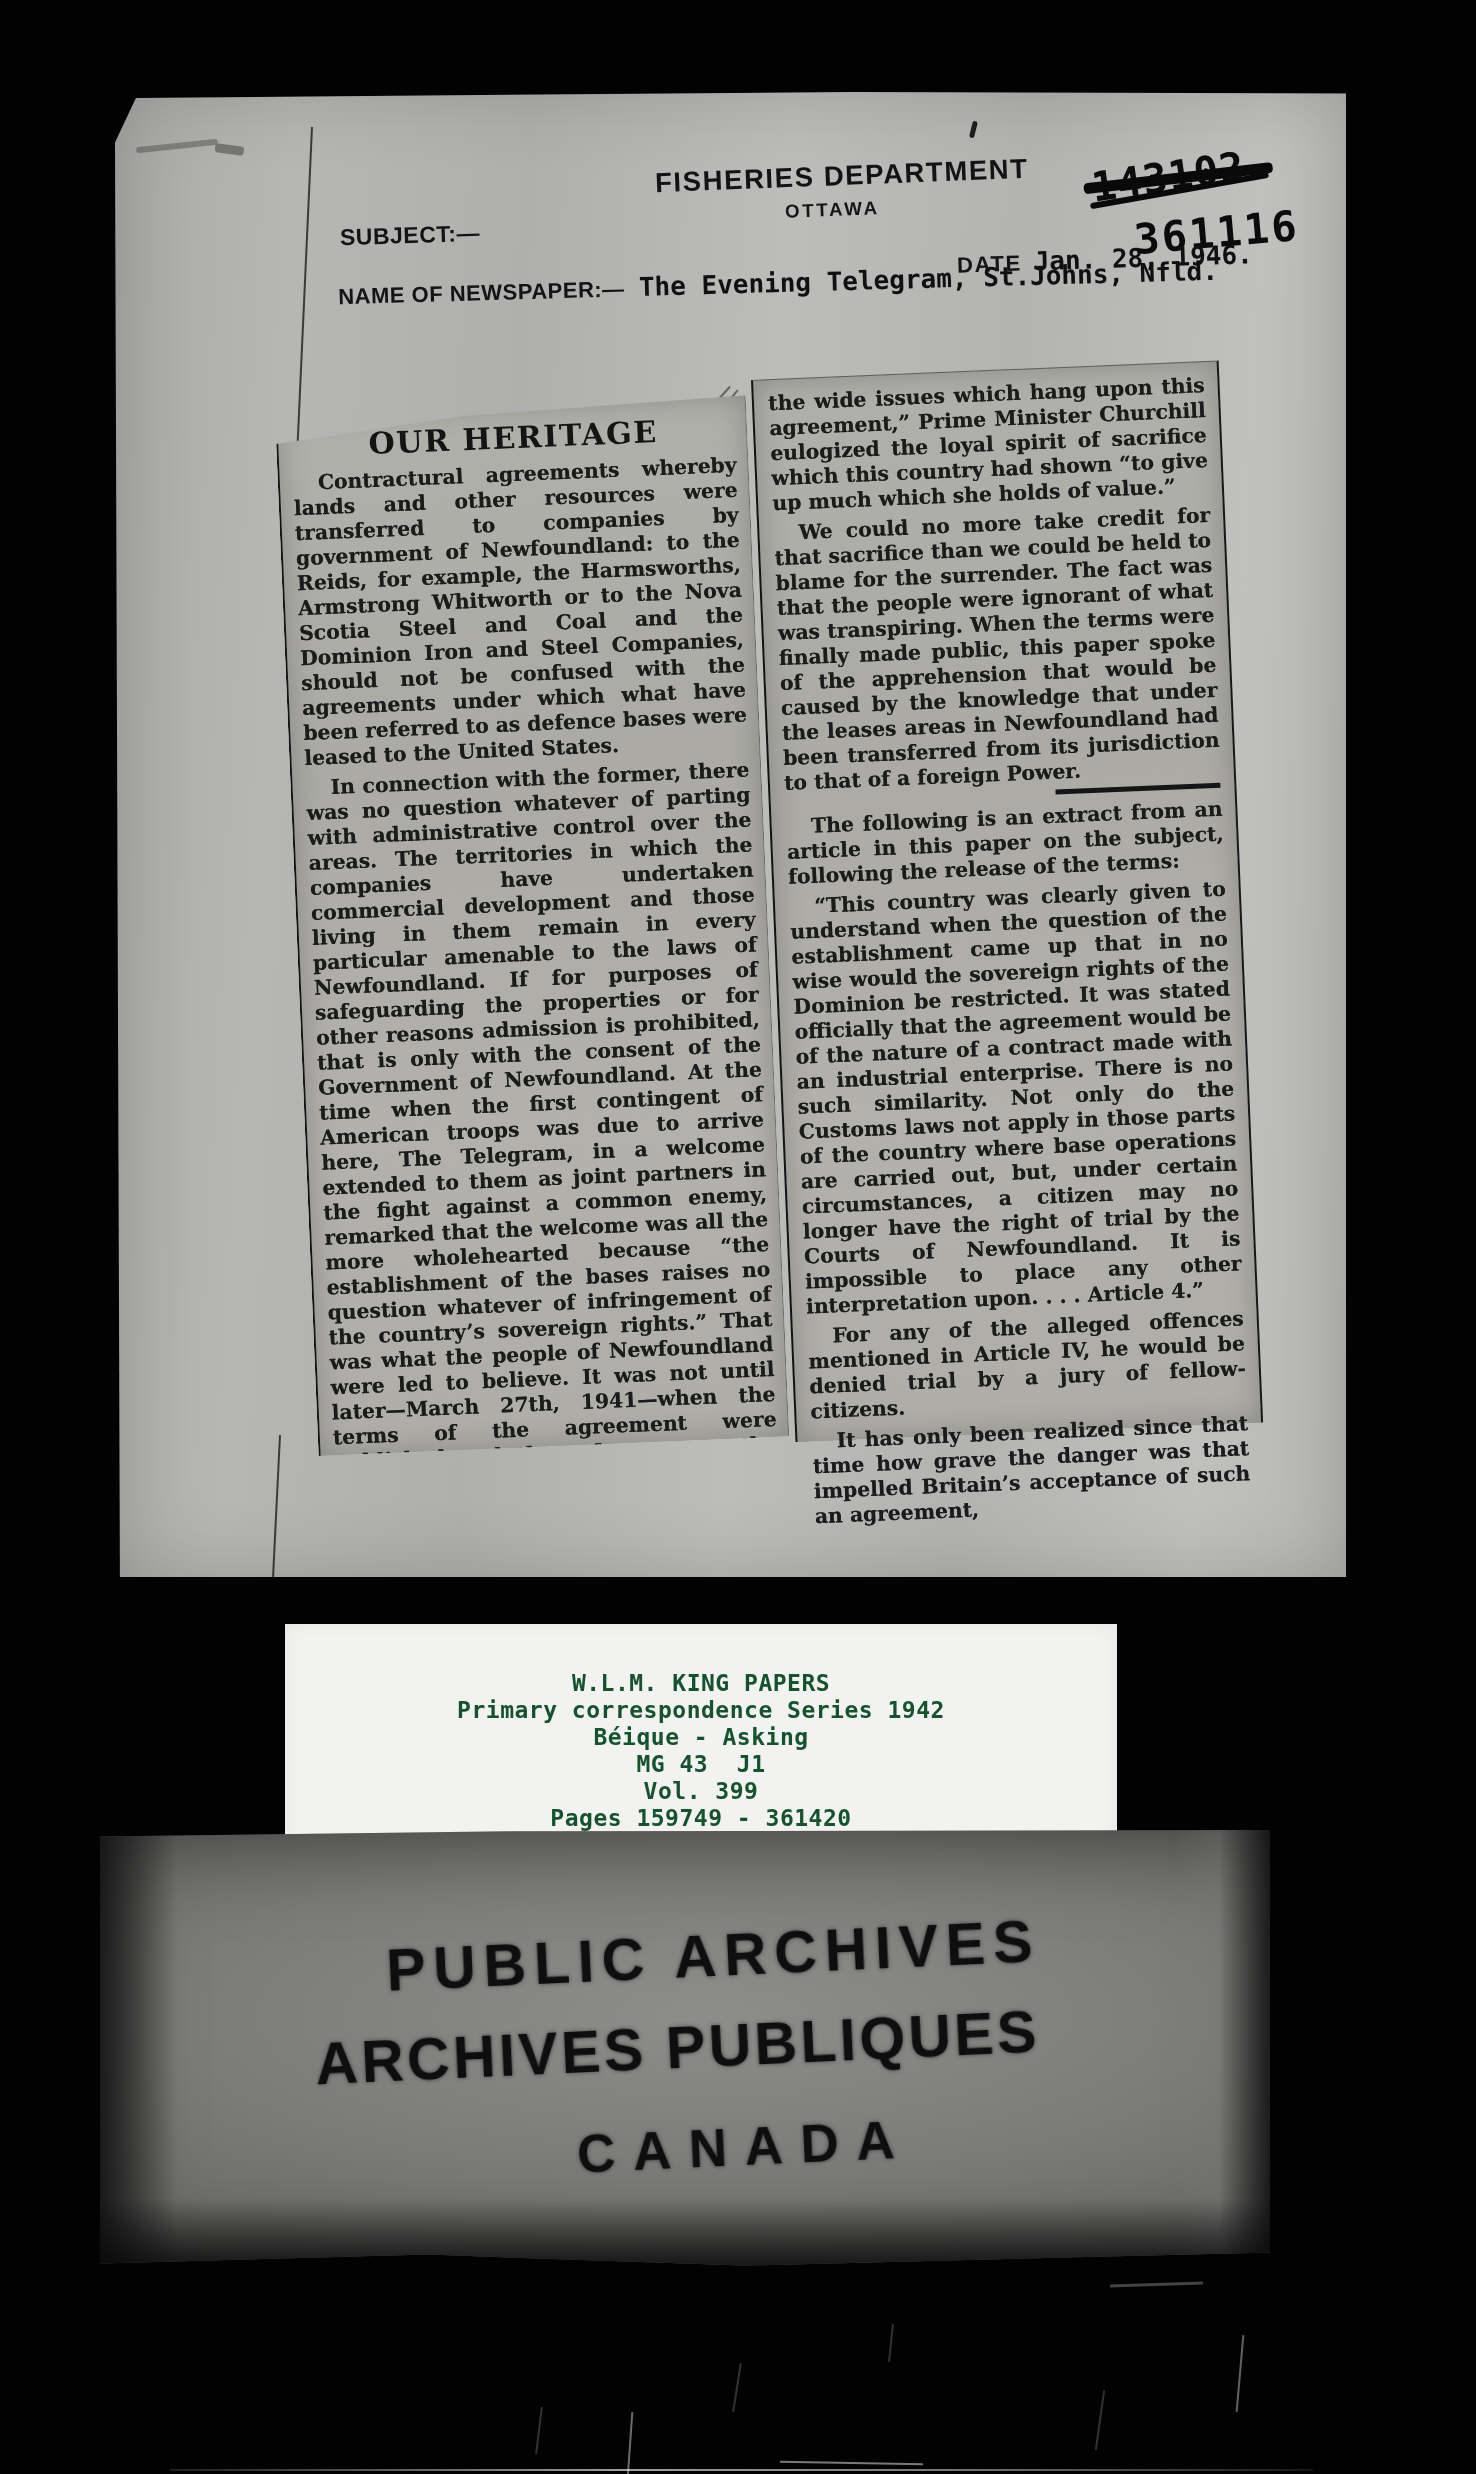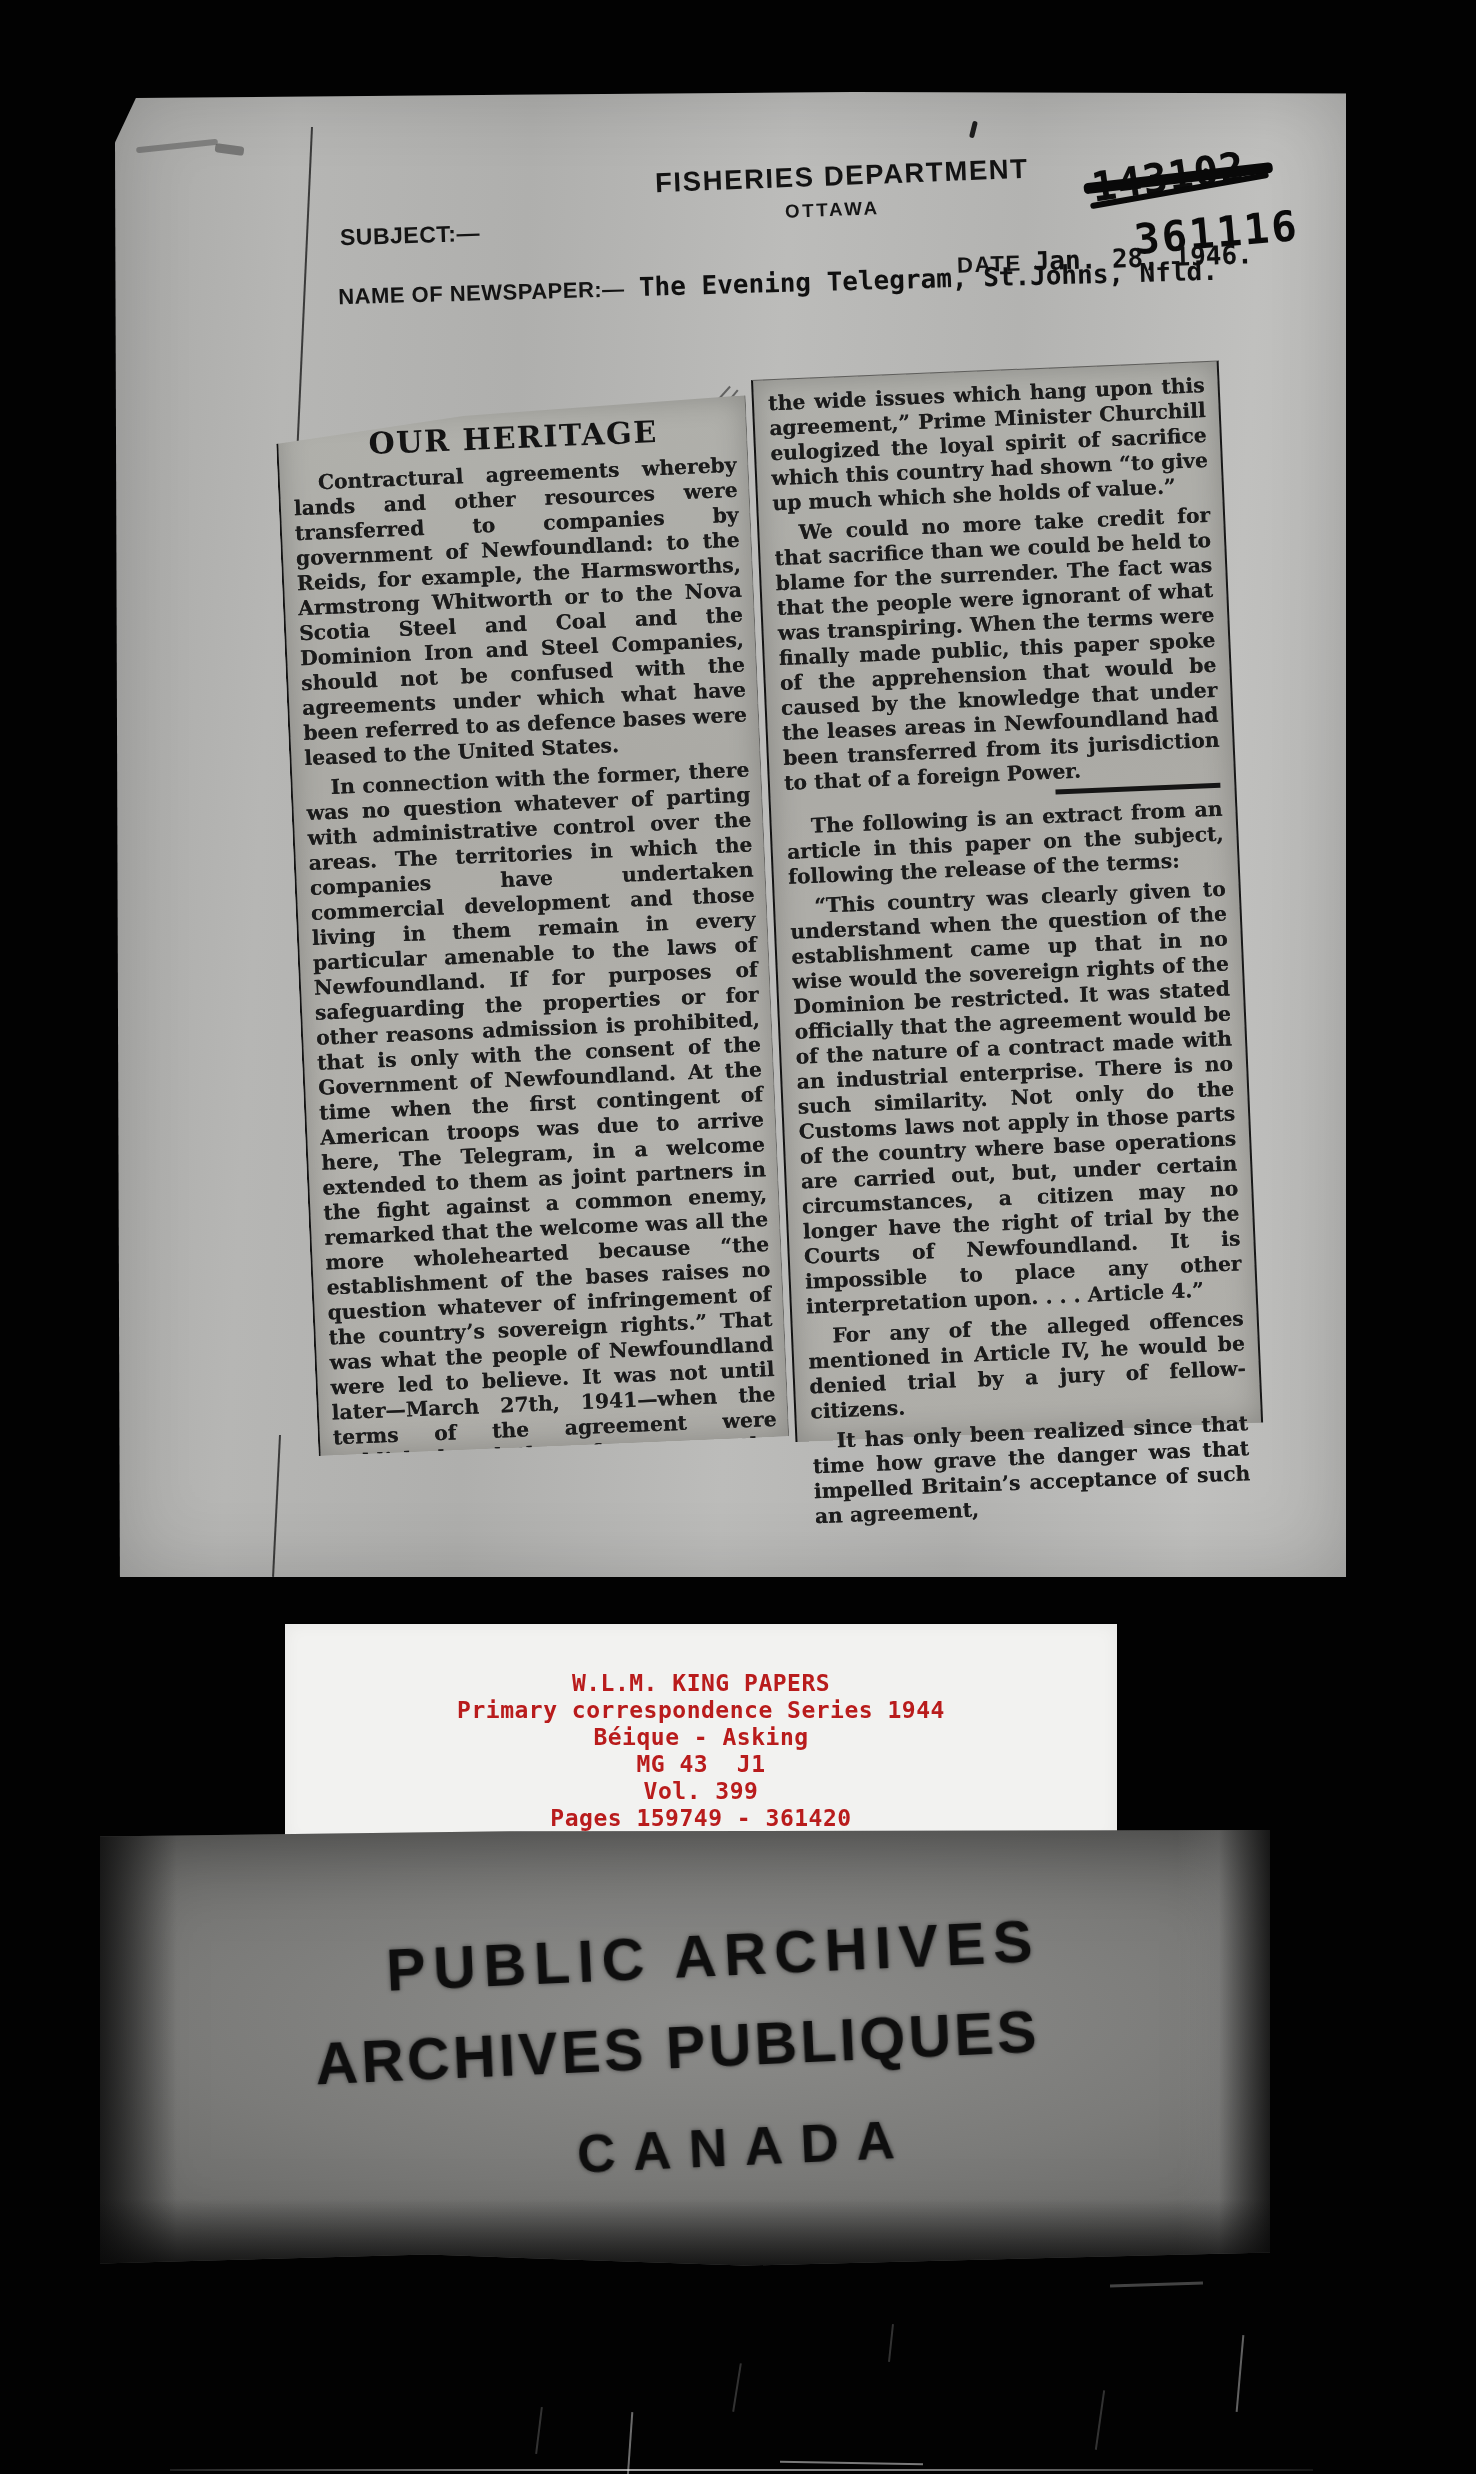--- a/index.html
+++ b/index.html
@@ -57,21 +57,21 @@
     text-align:justify;color:#1b1b1b;margin:0 0 5px 0;text-indent:25px;
     text-shadow:0 0 0.5px rgba(25,25,25,.75);}
   .newsprint.no-indent{text-indent:0;}
   .col-rule{width:165px;height:5px;background:#151515;margin:4.4px 1.1px 8.8px auto;}
   .fold-mark{position:absolute;background:rgba(25,25,25,.55);}
   
   .label-card{position:absolute;left:285px;top:1624px;width:832px;height:219px;
     background:#f2f2f0;box-shadow:0 0 0 1.1px rgba(0,0,0,.4), inset 0 0 16.5px rgba(0,0,0,.05);
     padding-top:46px;box-sizing:border-box;text-align:center;}
   .label-line{font-family:"DejaVu Sans Mono", monospace;font-weight:bold;font-size:23px;
-    line-height:27px;letter-spacing:0.5px;color:#b91c1c;white-space:pre;}
+    line-height:27px;letter-spacing:0.5px;color:#14532d;white-space:pre;}
   
   .stamp-plate{position:absolute;left:100px;top:1830px;width:1170px;height:440px;overflow:hidden;
     background:radial-gradient(120% 95% at 52% 42%, #8d8d8b 0%, #7b7b79 38%, #686866 68%, #4c4c4a 92%);
     box-shadow:inset 0 0 93px rgba(0,0,0,.55);
     clip-path:polygon(0 1.5%,35% .3%,100% 0,100% 96%,55% 99%,28% 96.5%,0 98.5%);}
   .stamp-edge{position:absolute;top:0;height:100%;}
   .stamp-edge.left{left:0;width:77px;background:linear-gradient(90deg,rgba(12,12,12,.8),rgba(12,12,12,0));}
   .stamp-edge.right{right:0;width:93px;background:linear-gradient(270deg,rgba(8,8,8,.75),rgba(150,150,150,.18) 55%,rgba(0,0,0,0));}
   .stamp-edge.bottom{left:0;bottom:0;top:auto;width:100%;height:71px;
     background:linear-gradient(0deg,rgba(8,8,8,.85),rgba(0,0,0,0));}
@@ -127,21 +127,21 @@
   <p class="newsprint">We could no more take credit for that sacrifice than we could be held to blame for the surrender. The fact was that the people were ignorant of what was transpiring. When the terms were finally made public, this paper spoke of the apprehension that would be caused by the knowledge that under the leases areas in Newfoundland had been transferred from its jurisdiction to that of a foreign Power.</p>
   <div class="col-rule"></div>
   <p class="newsprint">The following is an extract from an article in this paper on the subject, following the release of the terms:</p>
   <p class="newsprint">“This country was clearly given to understand when the question of the establishment came up that in no wise would the sovereign rights of the Dominion be restricted. It was stated officially that the agreement would be of the nature of a contract made with an industrial enterprise. There is no such similarity. Not only do the Customs laws not apply in those parts of the country where base operations are carried out, but, under certain circumstances, a citizen may no longer have the right of trial by the Courts of Newfoundland. It is impossible to place any other interpretation upon. . . . Article 4.”</p>
   <p class="newsprint">For any of the alleged offences mentioned in Article IV, he would be denied trial by a jury of fellow-citizens.</p>
   <p class="newsprint">It has only been realized since that time how grave the danger was that impelled Britain’s acceptance of such an agreement,</p>
 </div>
 
 <div class="label-card">
   <div class="label-line">W.L.M. KING PAPERS</div>
-  <div class="label-line">Primary correspondence Series 1944</div>
+  <div class="label-line">Primary correspondence Series 1942</div>
   <div class="label-line">Béique - Asking</div>
   <div class="label-line">MG 43  J1</div>
   <div class="label-line">Vol. 399</div>
   <div class="label-line">Pages 159749 - 361420</div>
 </div>
 
 <div class="stamp-plate">
   <div class="stamp-edge left"></div>
   <div class="stamp-edge right"></div>
   <div class="stamp-edge bottom"></div>

